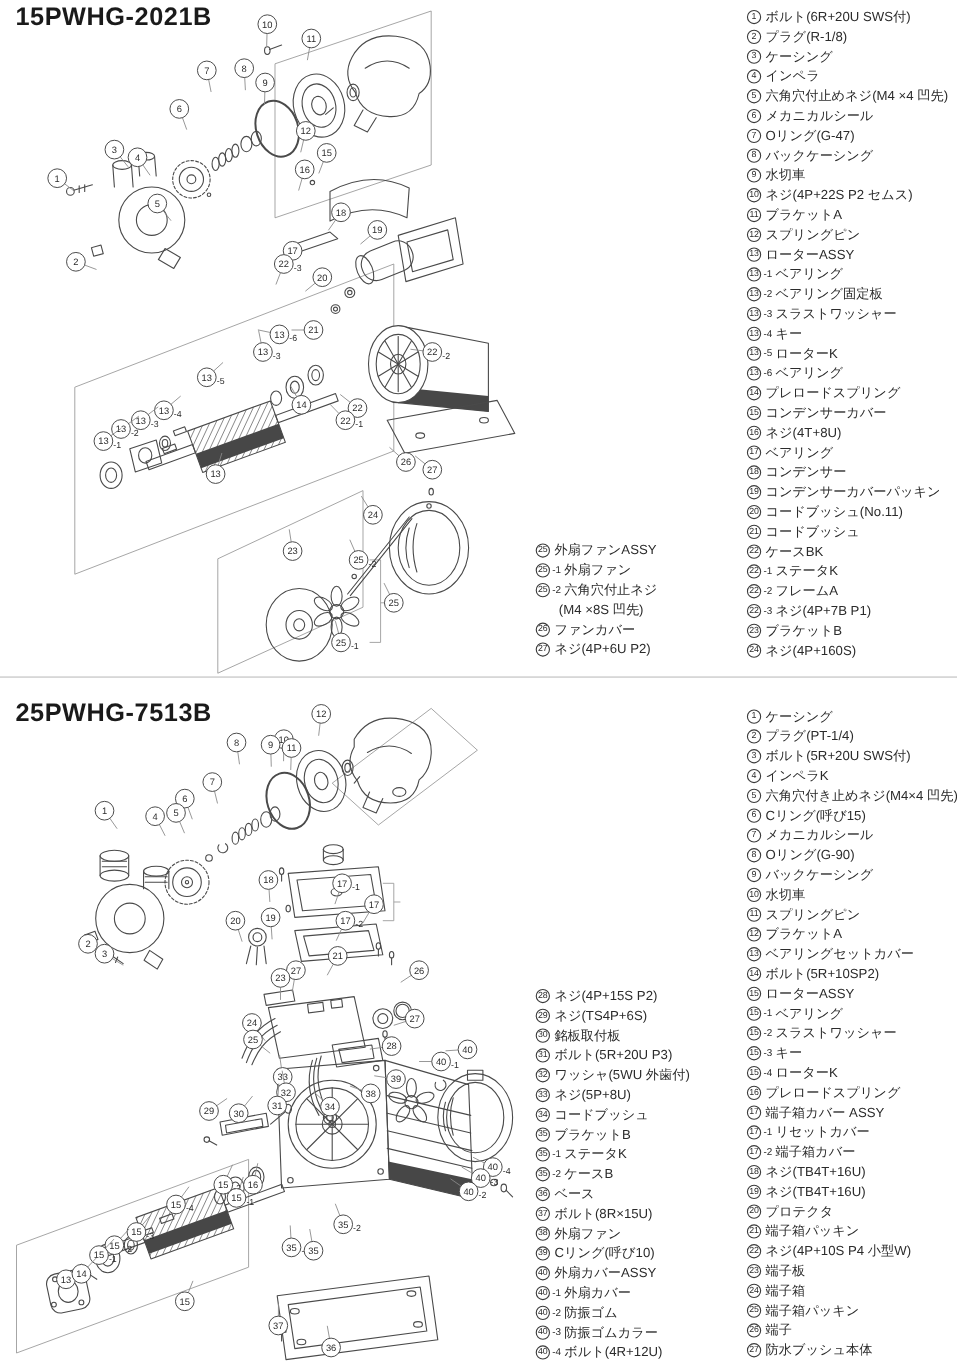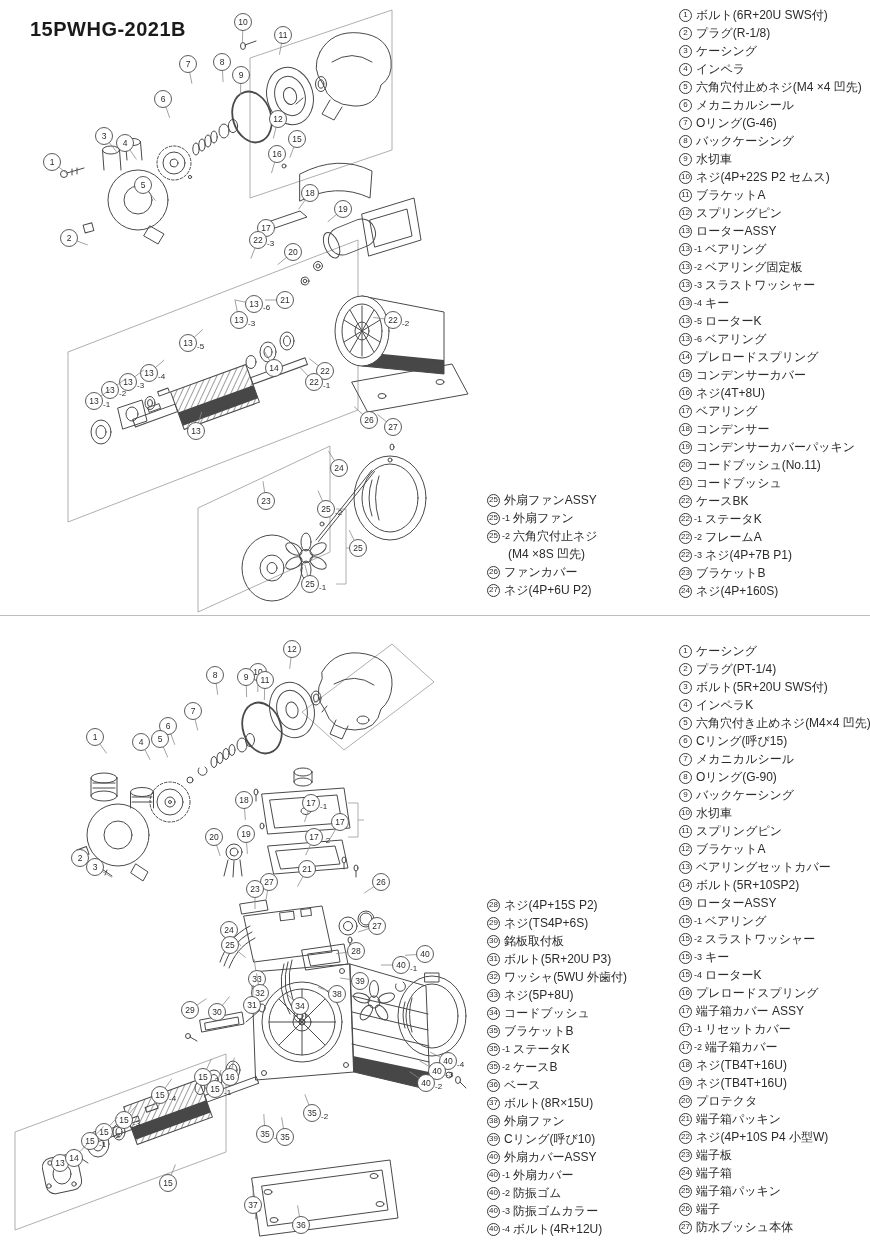--- a/index.html
+++ b/index.html
@@ -1,18 +1,18 @@
 <!DOCTYPE html>
 <html><head>
 <meta charset="utf-8">
 <style>
   html,body{margin:0;padding:0;background:#fff;}
   body{font-family:"Liberation Sans","DejaVu Sans",sans-serif;color:#2b2b2b;}
   .page{position:relative;width:870px;height:1240px;background:#fff;overflow:hidden;}
-  .model-title{position:absolute;left:14px;margin:16px;font-size:20px;font-weight:bold;color:#1a1a1a;letter-spacing:0.5px;}
+  .model-title{position:absolute;left:14px;margin:0;font-size:23px;font-weight:bold;color:#1a1a1a;letter-spacing:0.5px;}
   .diagram{position:absolute;left:0;}
   .divider{position:absolute;left:0;top:615px;width:870px;height:1px;background:#bdbdbd;}
   .parts-list{position:absolute;width:200px;}
   .prow{display:flex;align-items:center;height:18px;font-size:12px;white-space:nowrap;}
   .badge{flex:none;width:13px;height:13px;box-sizing:border-box;border:1px solid #3a3a3a;border-radius:50%;
          display:inline-flex;align-items:center;justify-content:center;font-size:8px;line-height:1;
          margin-right:4px;color:#2b2b2b;}
   .sfx{font-size:9px;margin-left:-2px;margin-right:3px;}
   .plabel{letter-spacing:0;}
   .prow.cont .plabel{margin-left:21px;}
@@ -320,21 +320,21 @@
       <div class="prow">
         <span class="badge">5</span>
         <span class="plabel">六角穴付止めネジ(M4 ×4 凹先)</span>
       </div>
       <div class="prow">
         <span class="badge">6</span>
         <span class="plabel">メカニカルシール</span>
       </div>
       <div class="prow">
         <span class="badge">7</span>
-        <span class="plabel">Oリング(G-46)</span>
+        <span class="plabel">Oリング(G-47)</span>
       </div>
       <div class="prow">
         <span class="badge">8</span>
         <span class="plabel">バックケーシング</span>
       </div>
       <div class="prow">
         <span class="badge">9</span>
         <span class="plabel">水切車</span>
       </div>
       <div class="prow">
@@ -840,20 +840,21 @@
         <circle cx="168" cy="563" r="8.5" class="cl-circle"></circle>
         <text x="168" y="566" class="cl-num">15</text>
         <line x1="253.0708308739707" y1="576.500295123518" x2="253.16666087993102" y2="565.0006944082776" class="cl-line"></line>
         <circle cx="253" cy="585" r="8.5" class="cl-circle"></circle>
         <text x="253" y="588" class="cl-num">37</text>
         <line x1="299.5191518511719" y1="596.6299887240152" x2="297.51565141452215" y2="585.3058558212123" class="cl-line"></line>
         <circle cx="301" cy="605" r="8.5" class="cl-circle"></circle>
         <text x="301" y="608" class="cl-num">36</text>
       </g>
   </svg>
+  <h1 class="model-title" style="top:634px;">25PWHG-7513B</h1>
   <div class="parts-list" style="left:679px;top:642px;">
       <div class="prow">
         <span class="badge">1</span>
         <span class="plabel">ケーシング</span>
       </div>
       <div class="prow">
         <span class="badge">2</span>
         <span class="plabel">プラグ(PT-1/4)</span>
       </div>
       <div class="prow">

